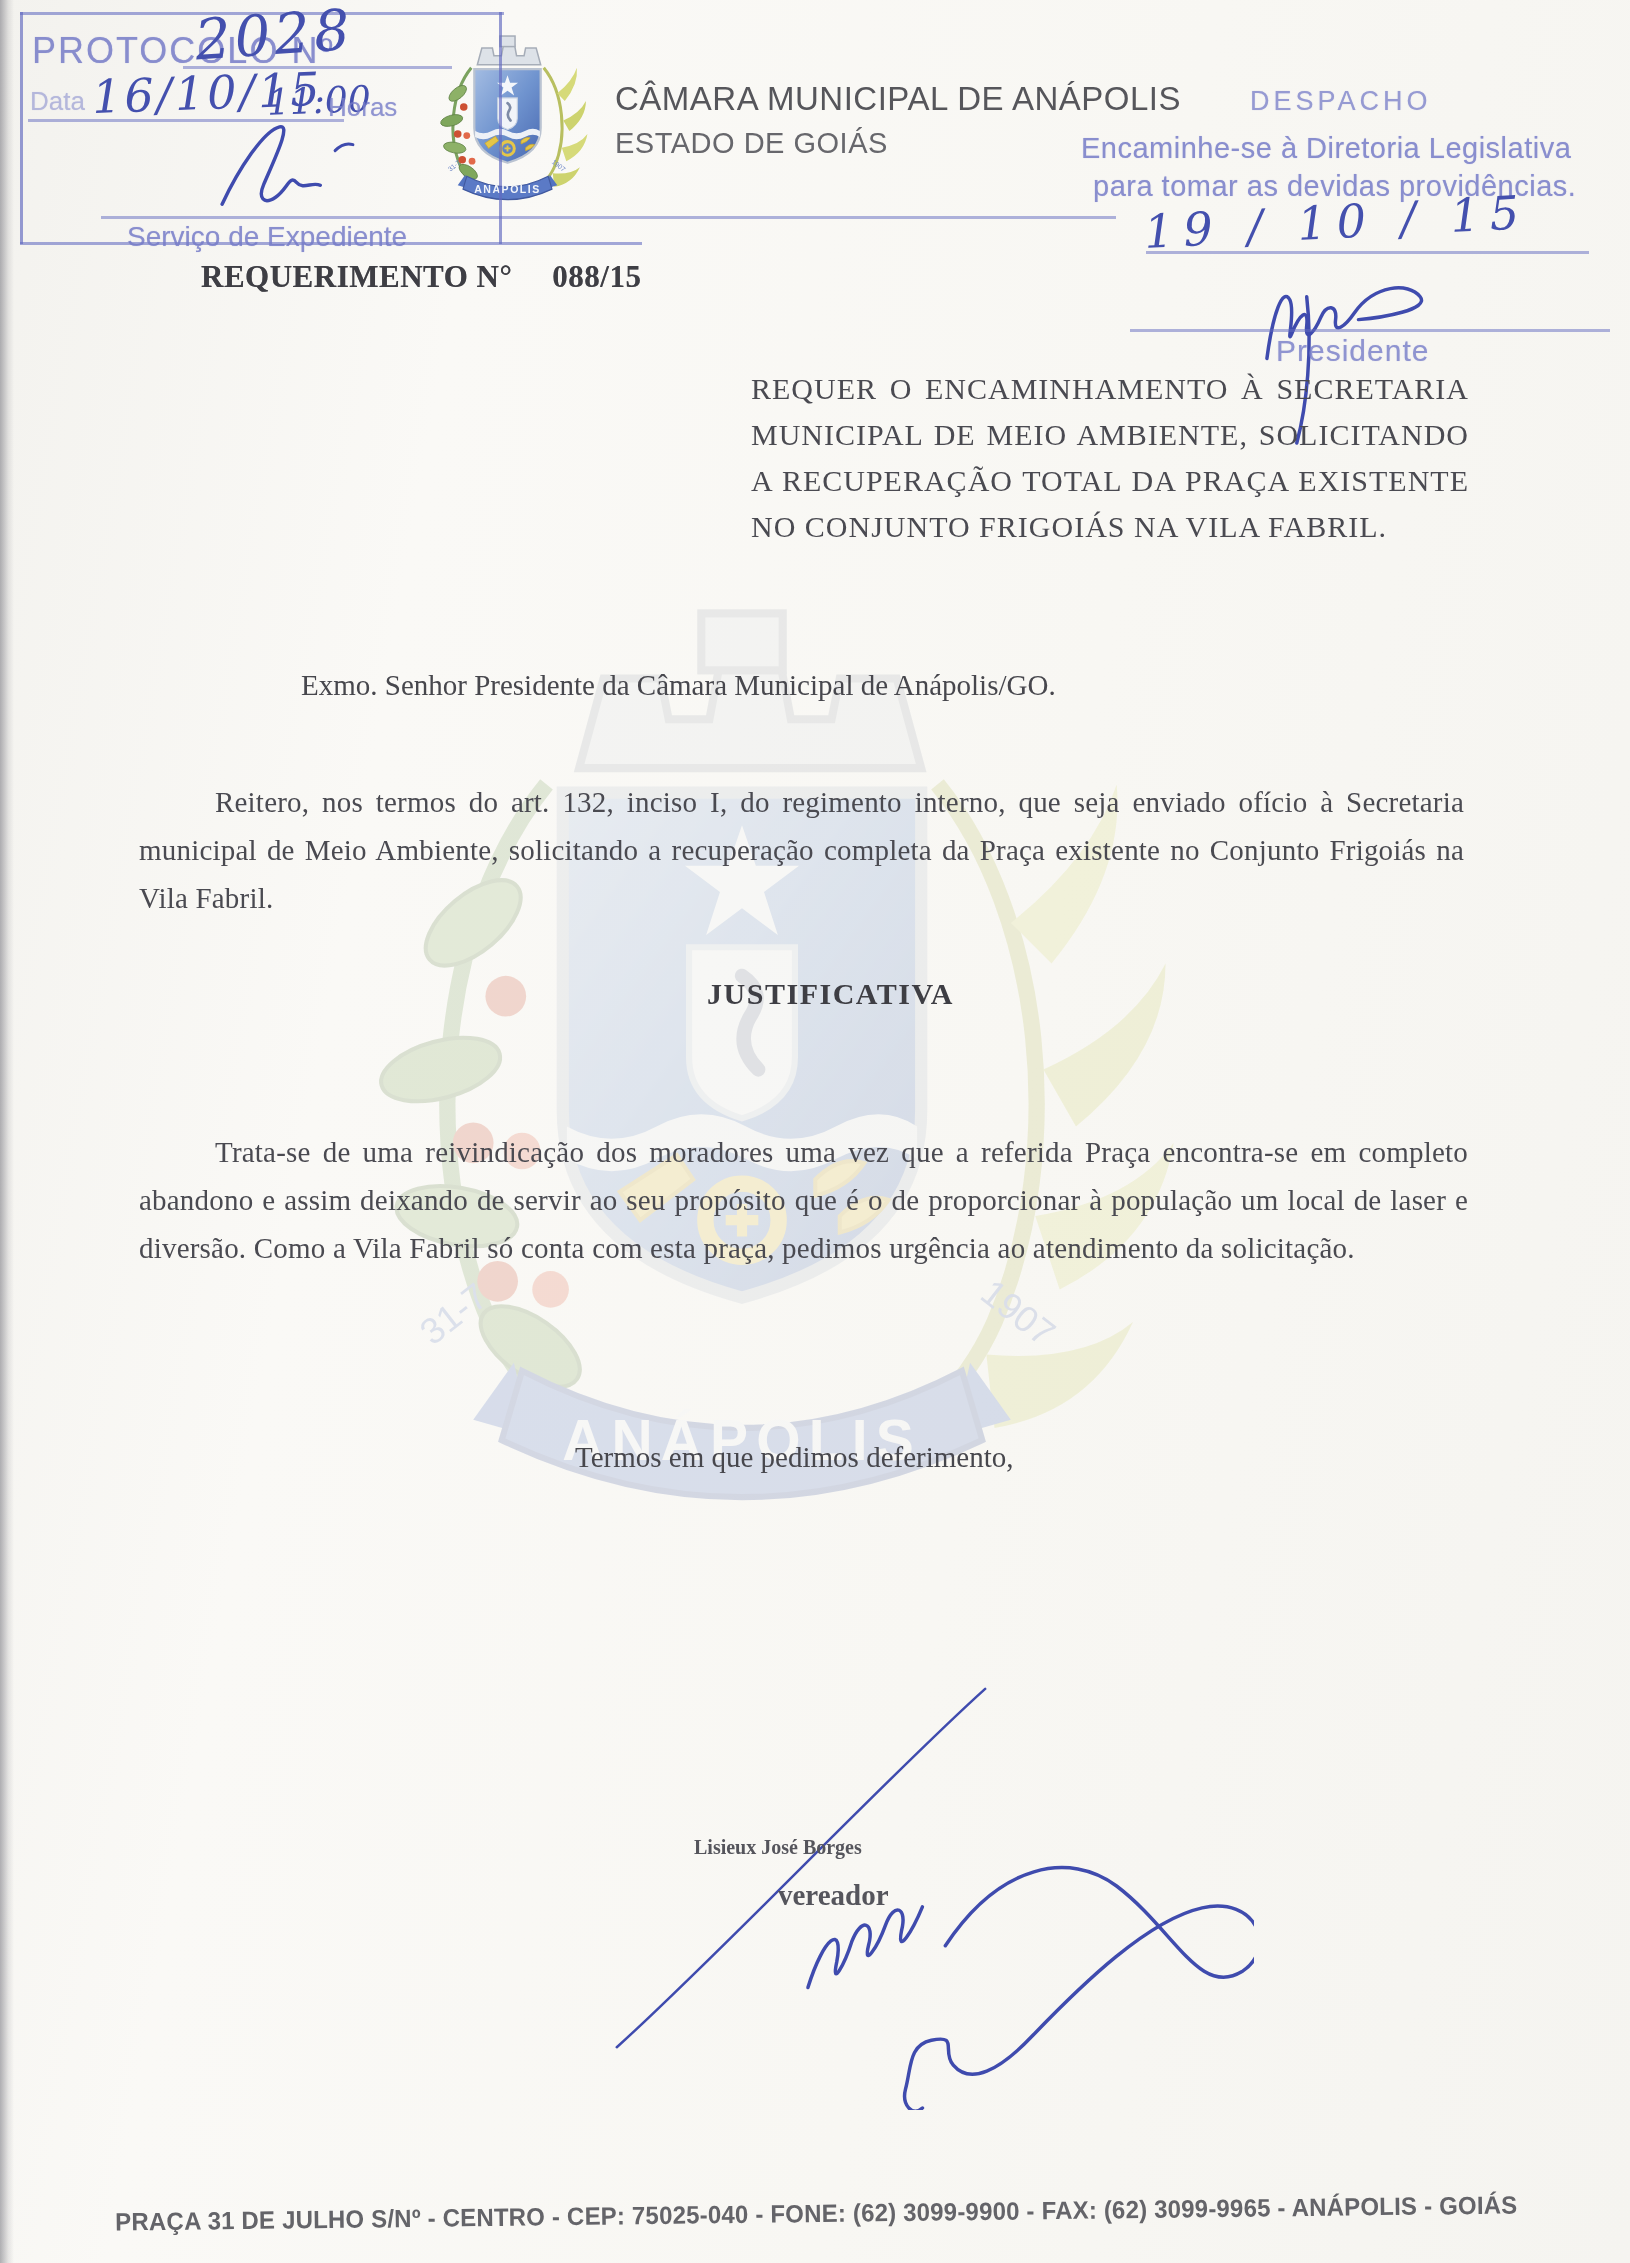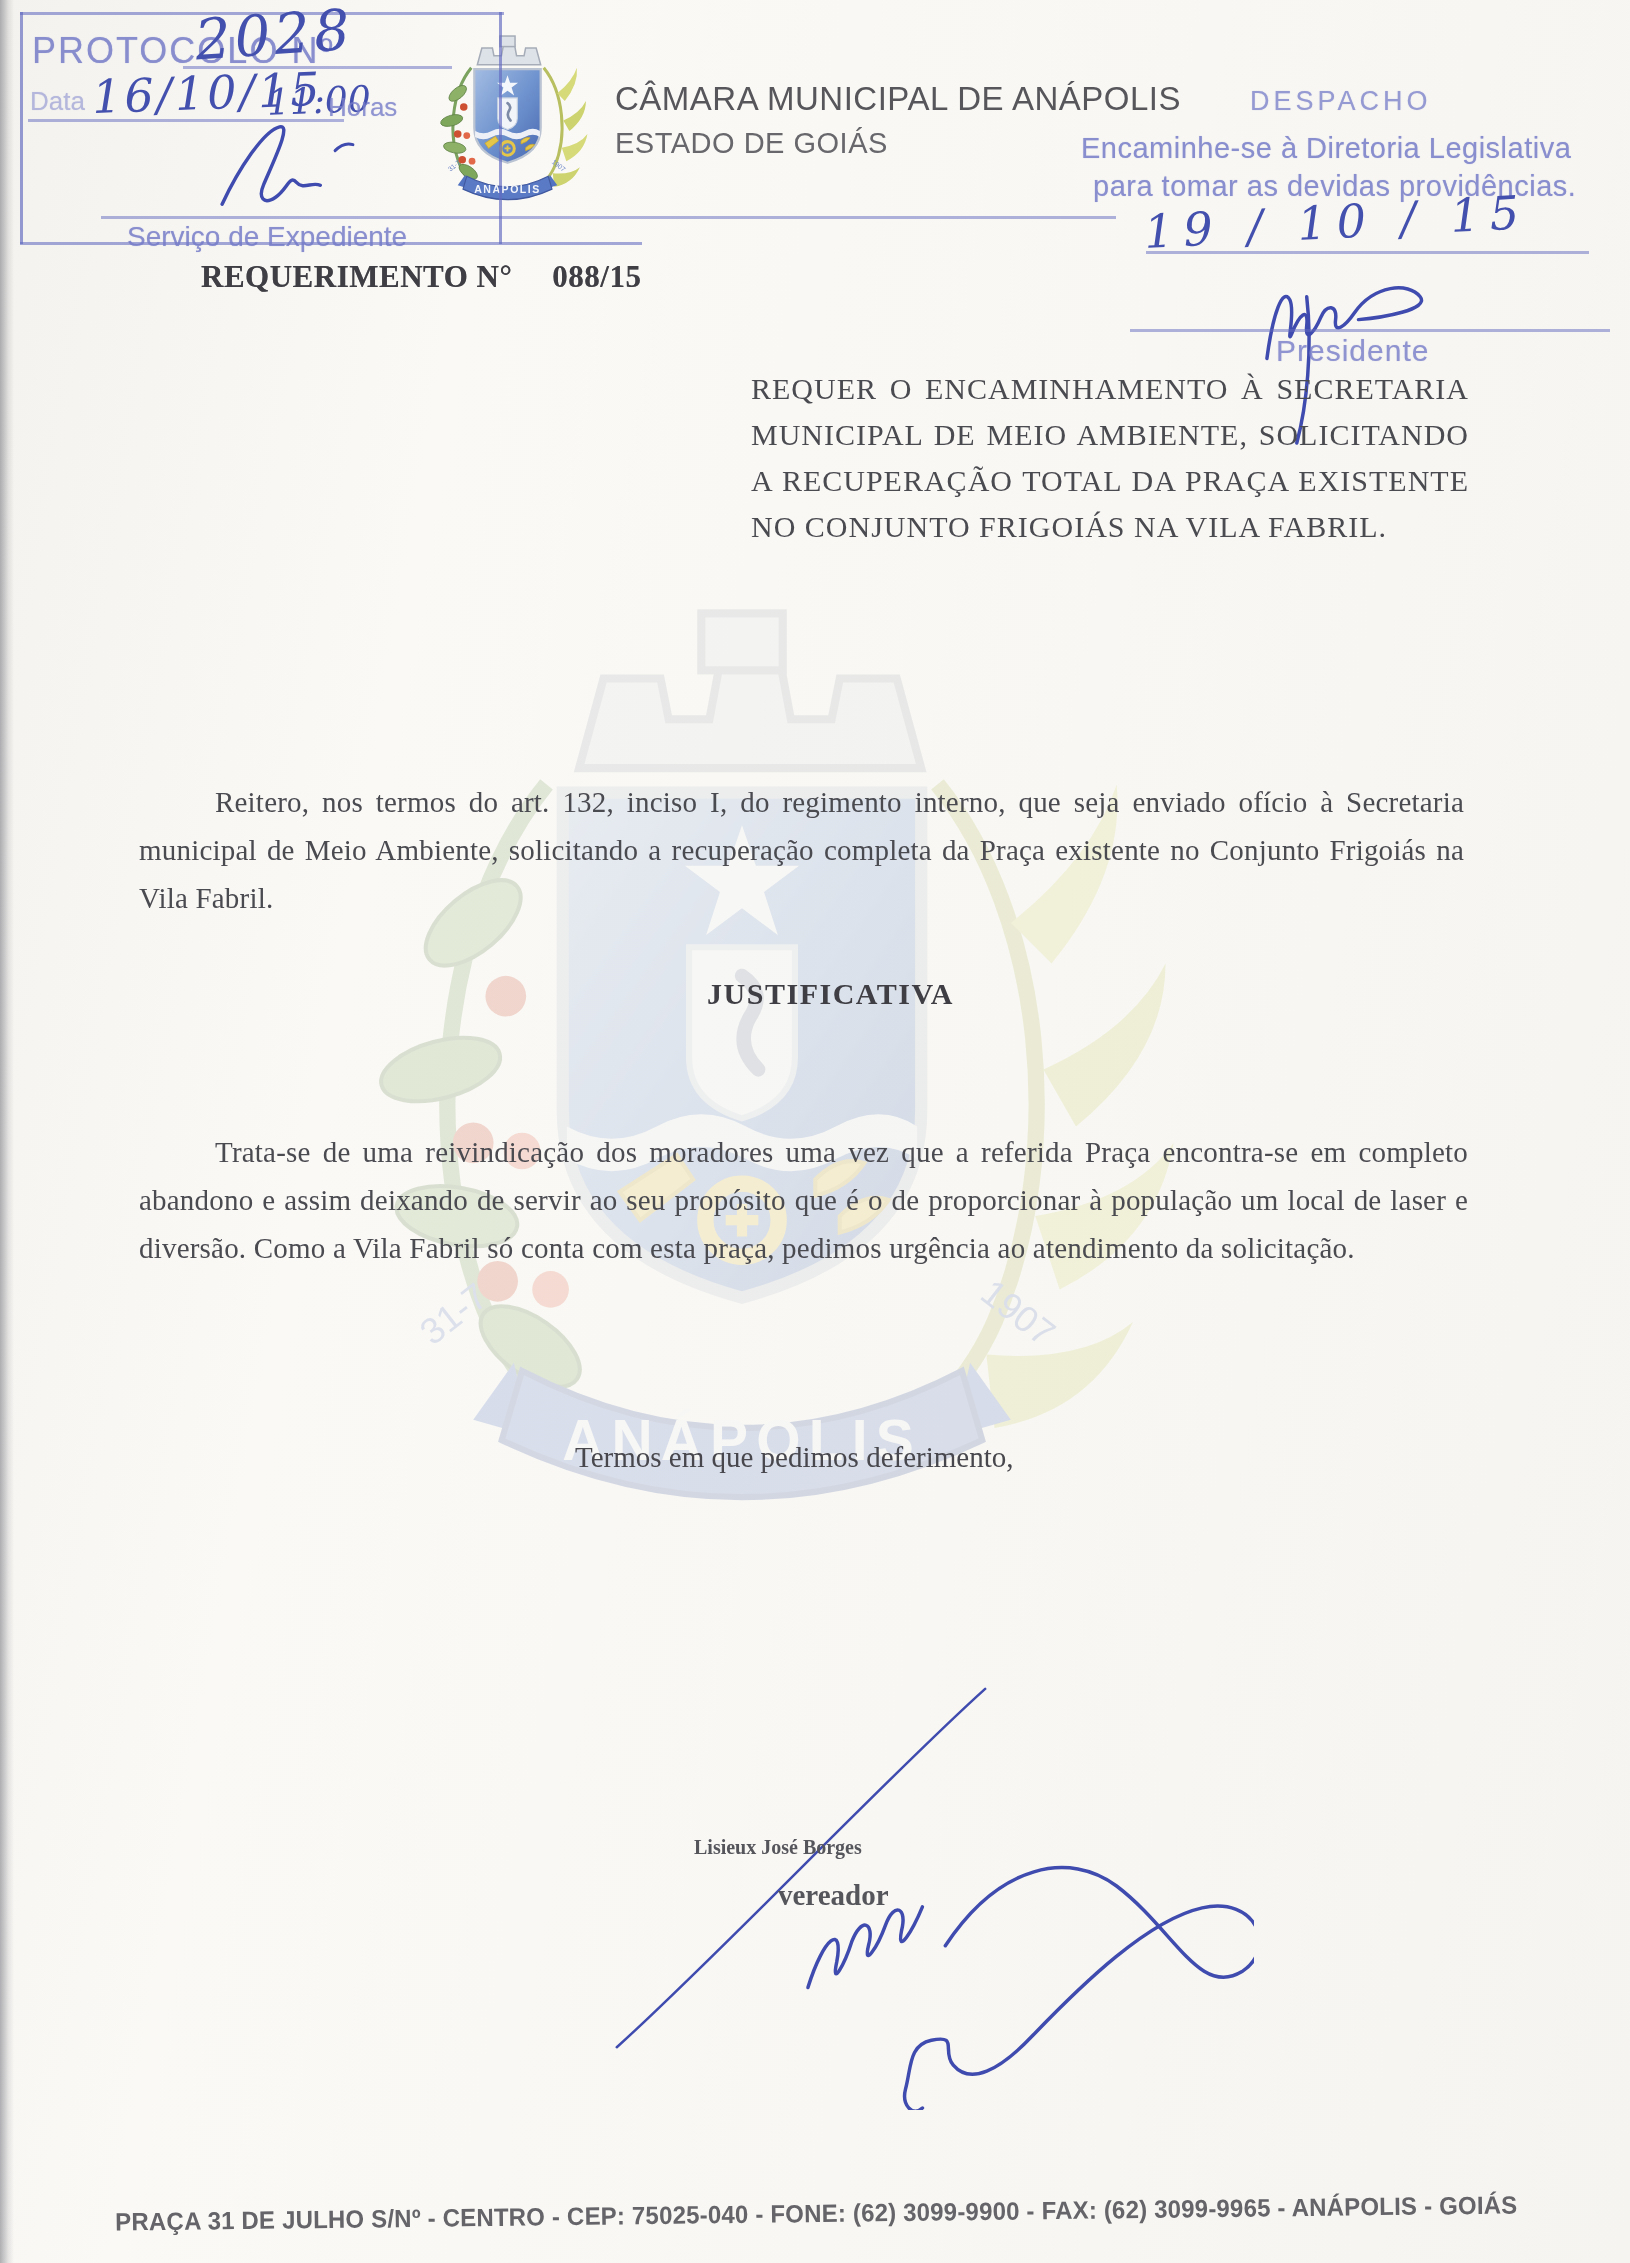--- a/index.html
+++ b/index.html
@@ -136,20 +136,21 @@
     <div class="abs stampink" style="left:1276px;top:334px;font-size:30px;letter-spacing:1px;opacity:.8;">Presidente</div>
   </div>
 
   <div class="abs" style="left:201px;top:223px;display:flex;gap:40px;">
     <span class="doc-title">REQUERIMENTO N°</span>
     <span class="doc-title">088/15</span>
   </div>
 
   <div class="abs request serif" style="left:751px;top:366px;">REQUER O ENCAMINHAMENTO À SECRETARIA MUNICIPAL DE MEIO AMBIENTE, SOLICITANDO A RECUPERAÇÃO TOTAL DA PRAÇA EXISTENTE NO CONJUNTO FRIGOIÁS NA VILA FABRIL.</div>
 
+  <div class="abs serif" style="left:301px;top:669px;font-size:29px;">Exmo. Senhor Presidente da Câmara Municipal de Anápolis/GO.</div>
 
   <div class="abs jpara serif" style="left:139px;top:778px;width:1325px;text-indent:76px;">Reitero, nos termos do art. 132, inciso I, do regimento interno, que seja enviado ofício à Secretaria municipal de Meio Ambiente,  solicitando a recuperação completa da Praça existente  no Conjunto Frigoiás na Vila Fabril.</div>
 
   <div class="abs serif" style="left:15px;top:977px;width:1631px;text-align:center;font-size:30px;font-weight:bold;letter-spacing:1.5px;color:#3e3e44;">JUSTIFICATIVA</div>
 
   <div class="abs jpara serif" style="left:139px;top:1128px;width:1329px;text-indent:76px;">Trata-se de uma reivindicação dos moradores uma vez que a referida Praça encontra-se em completo abandono e assim deixando de servir ao seu propósito que é o de proporcionar à população um local de laser e diversão. Como a Vila Fabril só conta com esta praça, pedimos urgência ao atendimento da solicitação.</div>
 
   <div class="abs serif" style="left:575px;top:1441px;font-size:29px;">Termos em que pedimos deferimento,</div>
 
 

